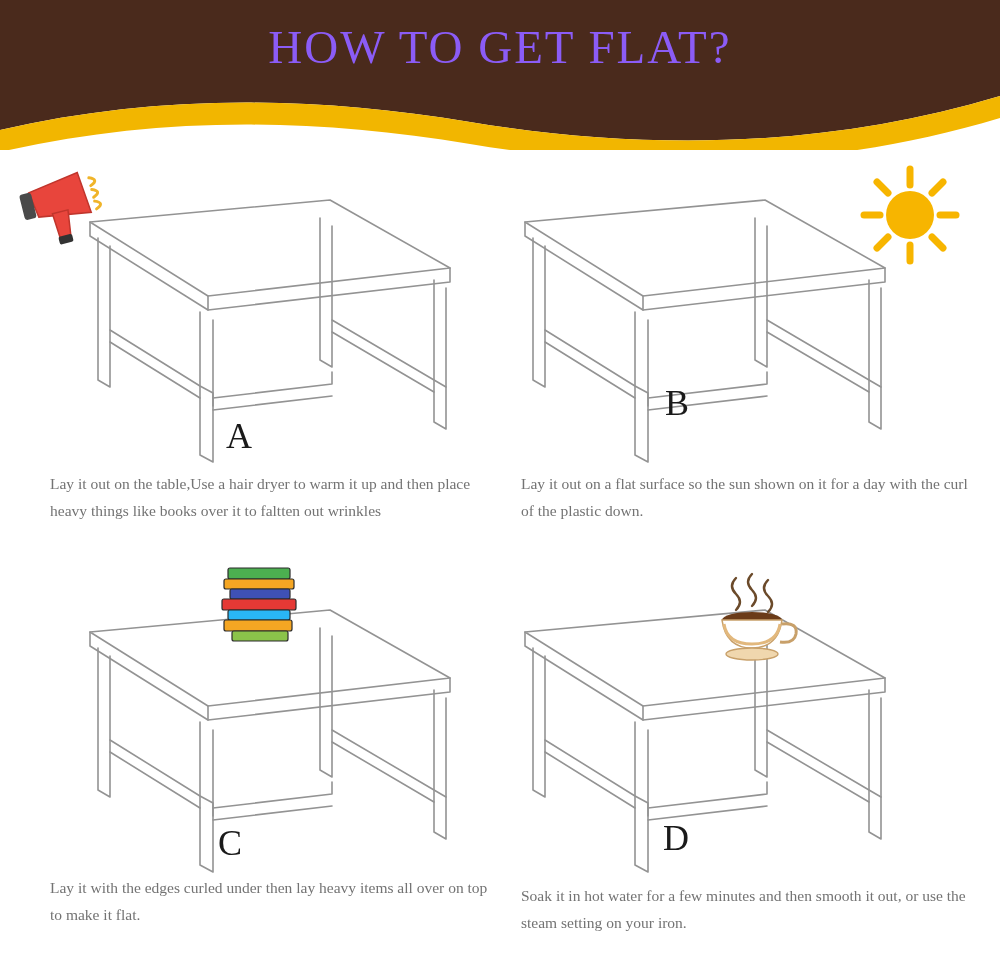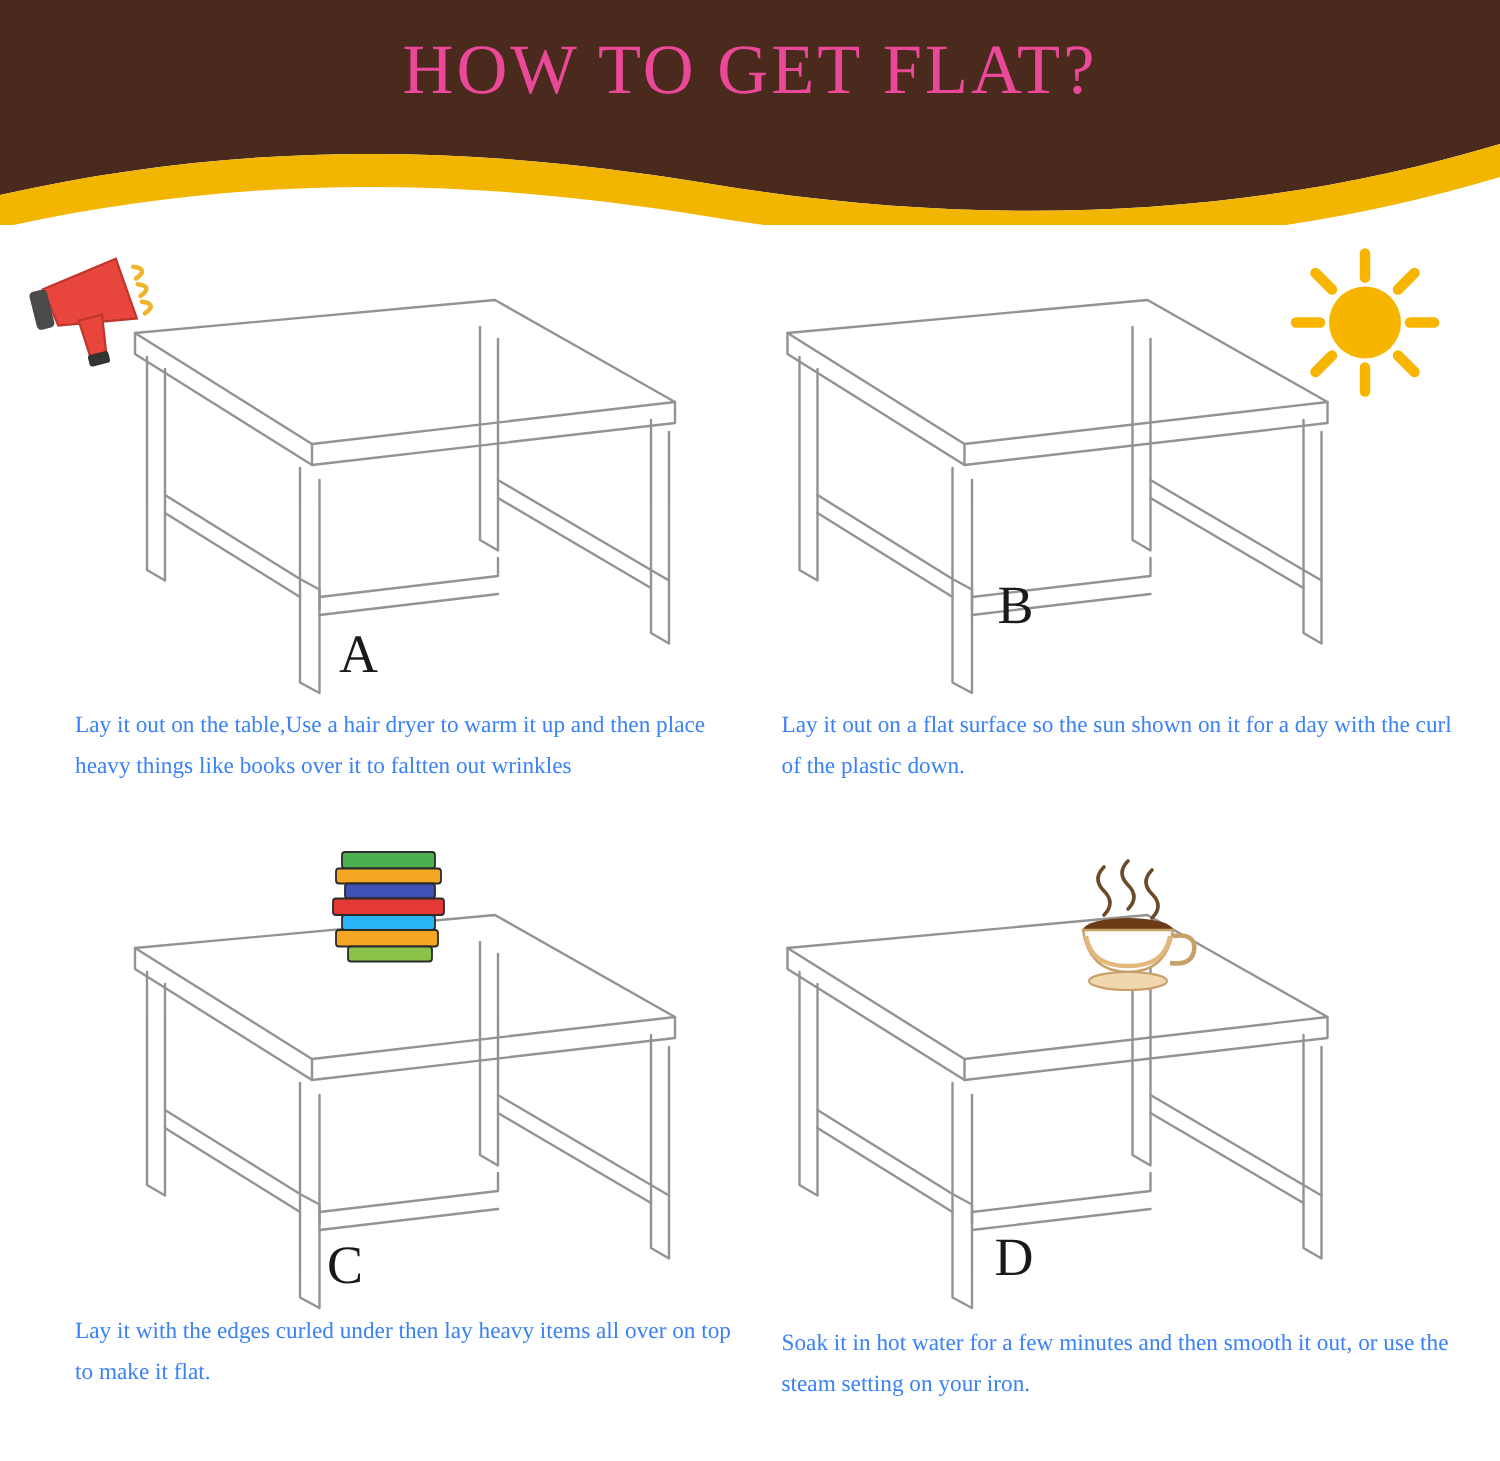--- a/index.html
+++ b/index.html
@@ -21,21 +21,21 @@
     position: absolute;
     top: 0; left: 0;
     width: 1000px; height: 150px;
     overflow: hidden;
   }
   .header-svg { position: absolute; top: 0; left: 0; }
   .header-title {
     position: absolute;
     top: 20px; left: 0; width: 1000px;
     text-align: center;
-    color: #ec4899;
+    color: #8b5cf6;
     font-family: "Liberation Serif", serif;
     font-size: 47px;
     letter-spacing: 2px;
     font-weight: normal;
     z-index: 5;
   }
 
   
   .panels {
     position: absolute;
@@ -70,21 +70,21 @@
   .letter-c { left: 188px; top: 255px; }
   .letter-d { left: 158px; top: 250px; }
 
   .caption {
     position: absolute;
     top: 310px; left: 20px;
     width: 445px;
     font-family: "Liberation Serif", serif;
     font-size: 15.5px;
     line-height: 1.75;
-    color: #3b82f6;
+    color: #737373;
   }
   .panel-b .caption, .panel-d .caption { left: 16px; width: 455px; }
   .panel-b .caption { top: 310px; }
   .panel-c .caption { top: 304px; }
   .panel-d .caption { top: 312px; }
 
   .table-line { fill: none; stroke: #939393; stroke-width: 1.6; stroke-linejoin: round; stroke-linecap: round; }
   .table-face { fill: #ffffff; }
 </style>
 </head>

